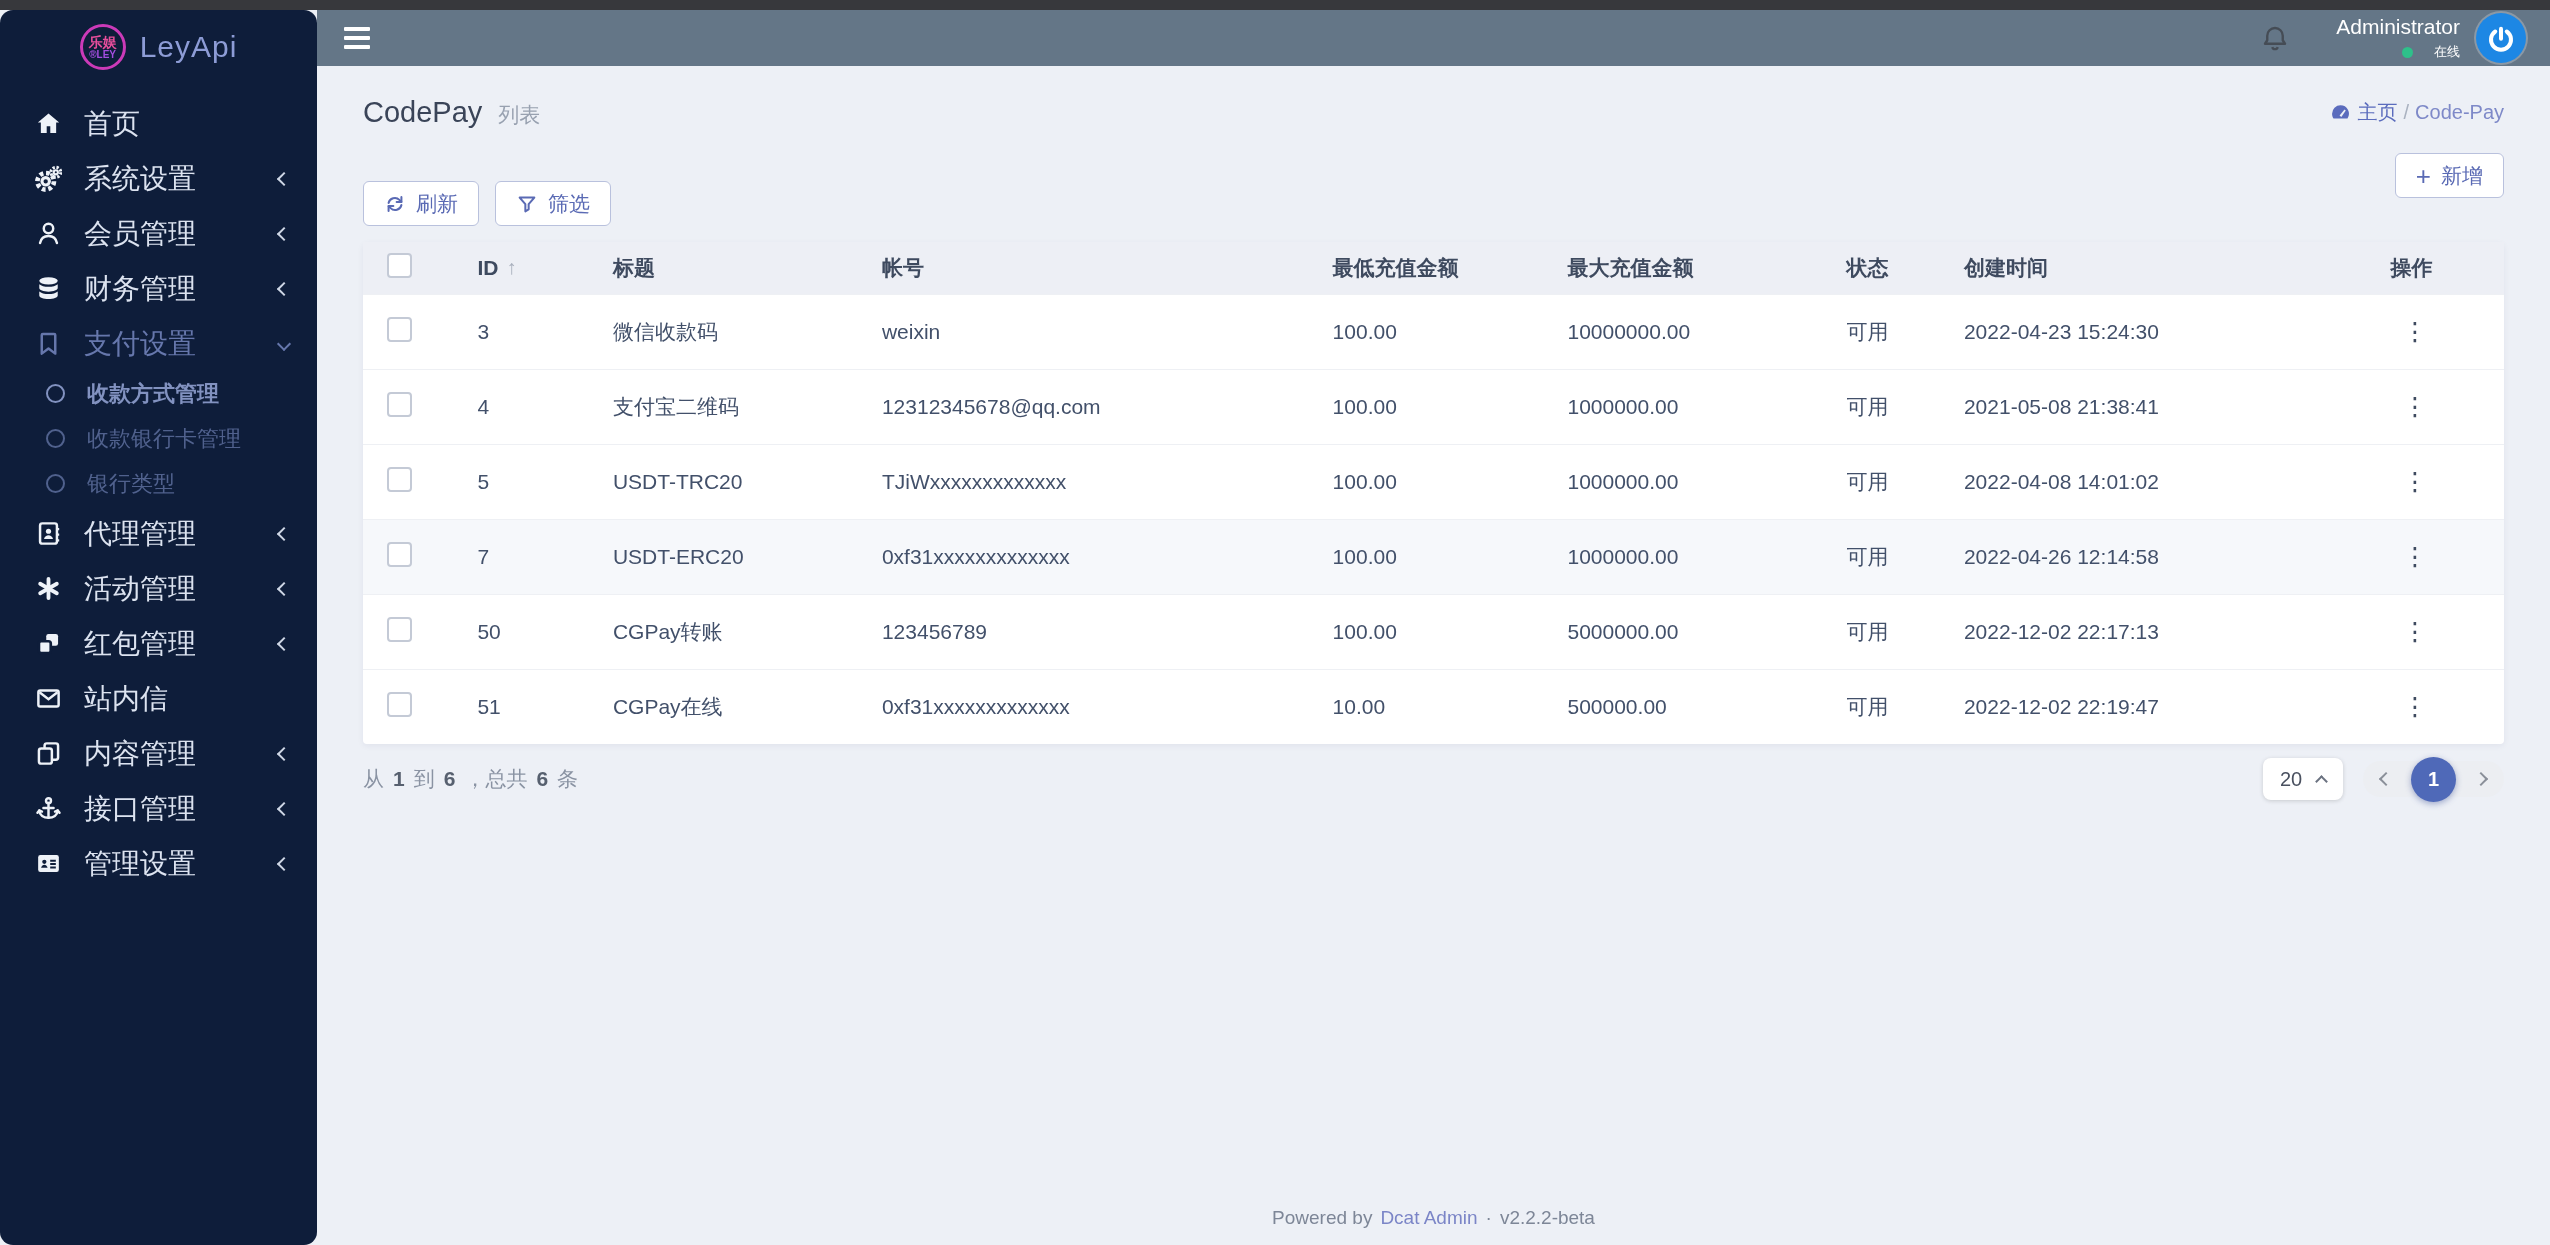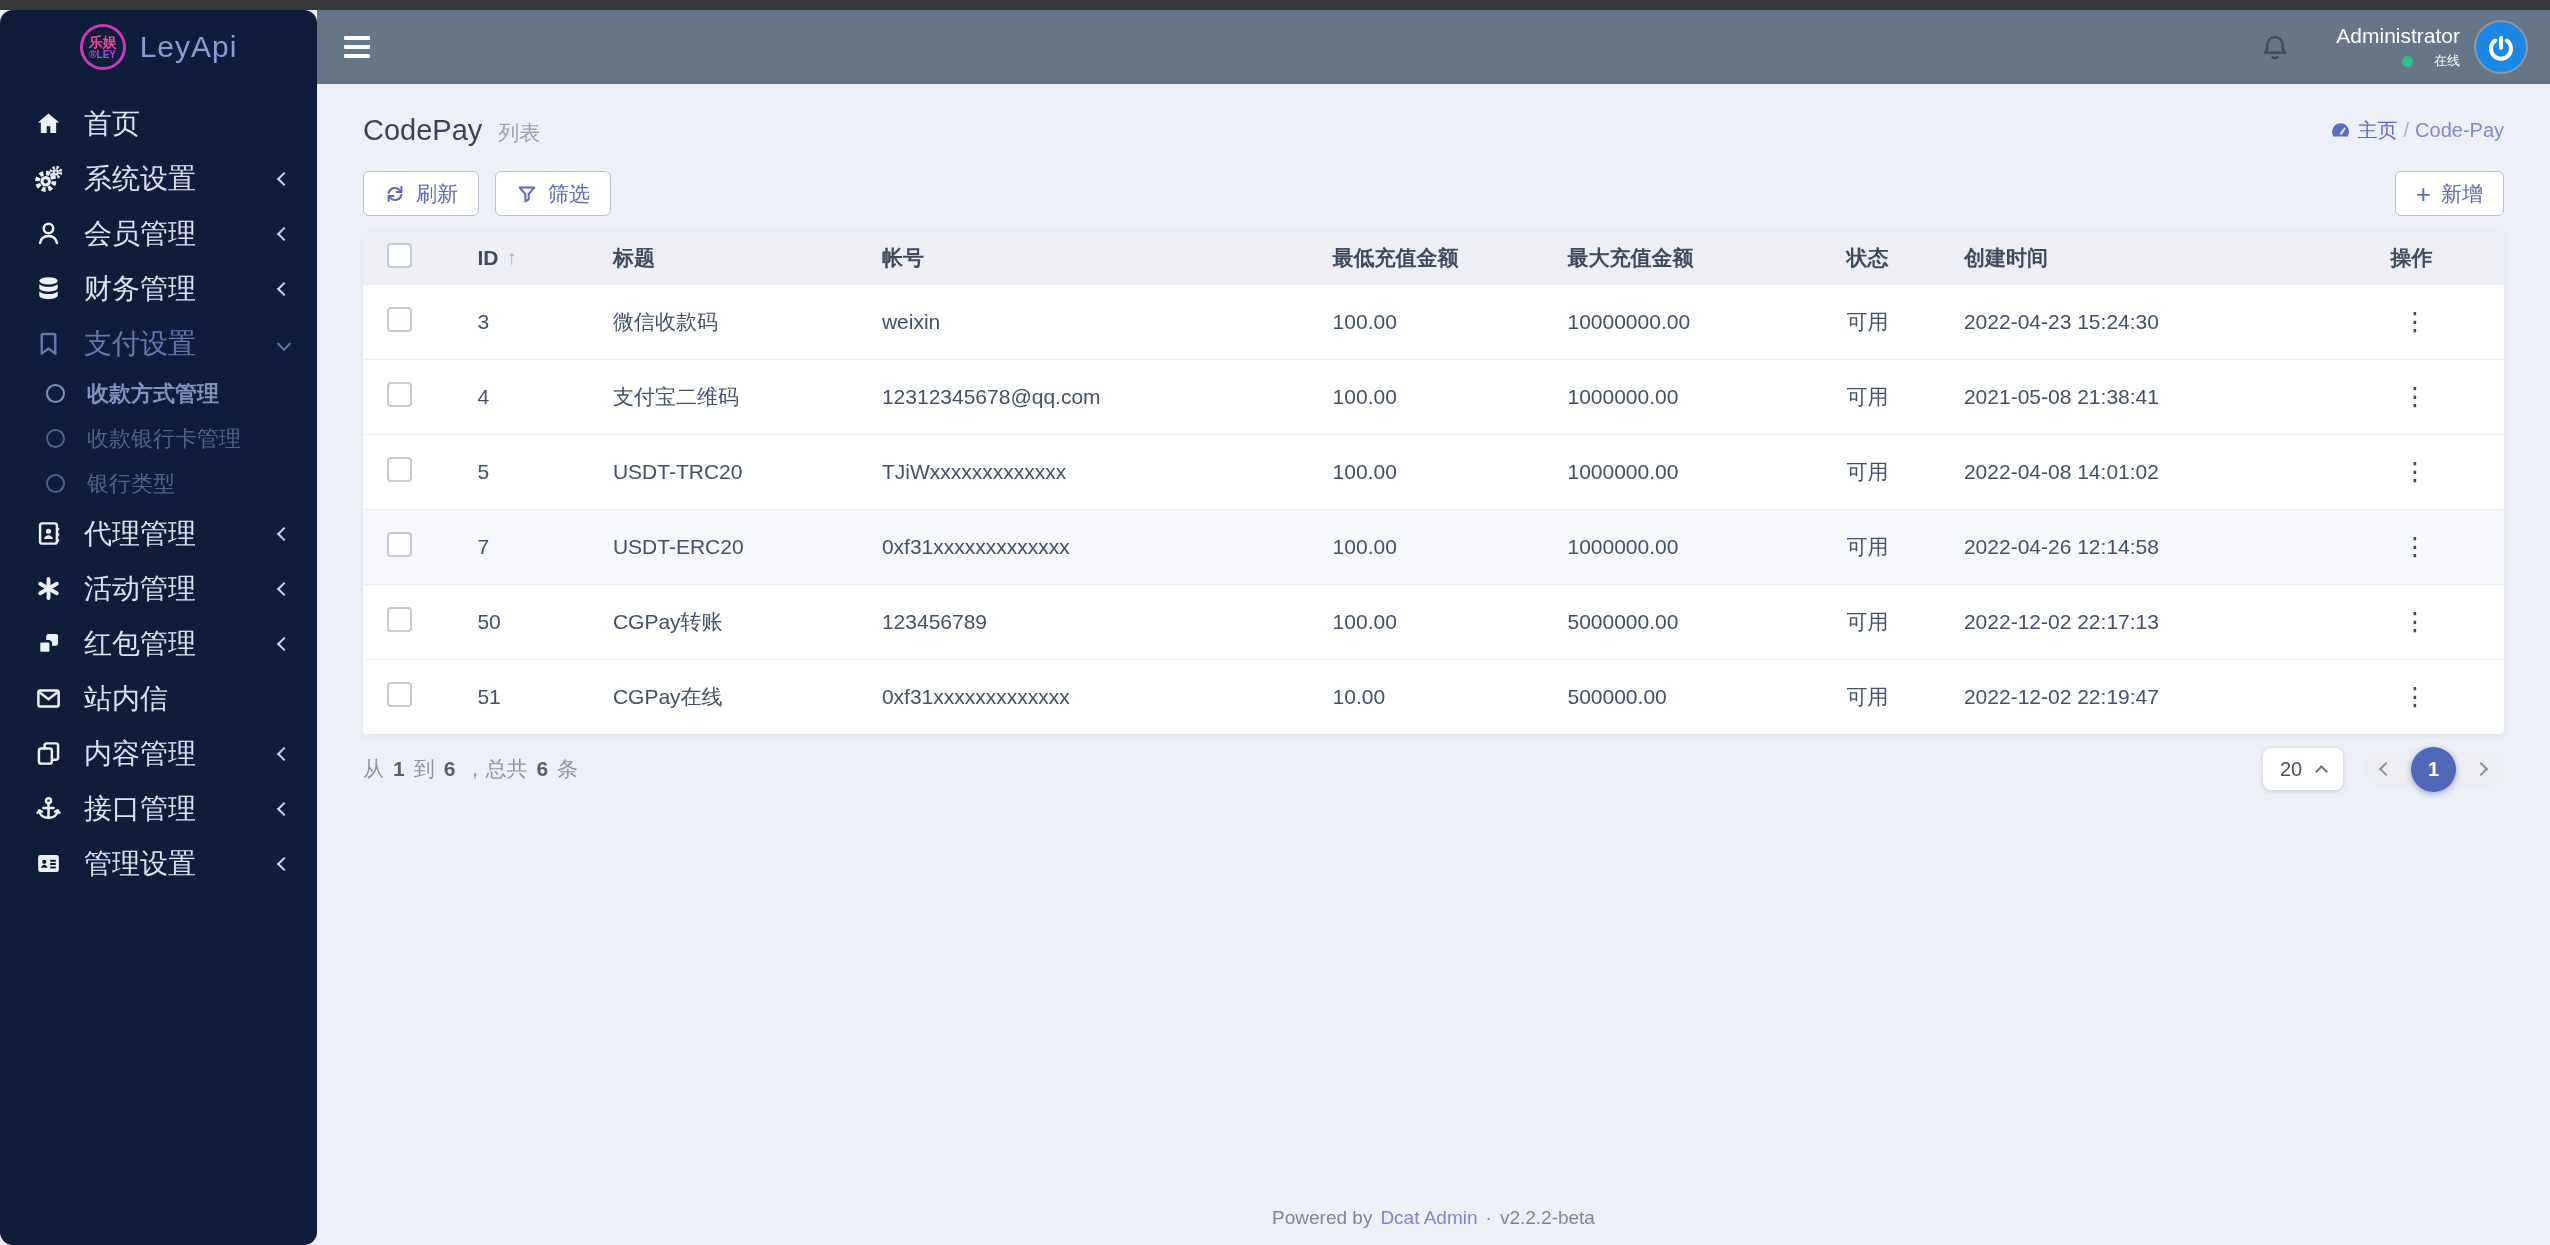--- a/index.html
+++ b/index.html
@@ -32,21 +32,21 @@
   .menu-item.active-parent .mi-icon{color:#6677ac;}
   .menu-item.active-parent .chev{border-color:#6677ac;}
   .submenu-item{height:45px;display:flex;align-items:center;padding-left:46px;
     color:#50618d;font-size:22px;cursor:pointer;}
   .sub-bullet{width:15px;height:15px;border:2px solid currentColor;border-radius:50%;
     margin-right:22px;flex-shrink:0;}
   .submenu-item.active{color:#8292c0;font-weight:bold;}
 
   
   .main{flex:1;display:flex;flex-direction:column;min-width:0;}
-  .navbar{height:74px;background:#647687;display:flex;align-items:center;
+  .navbar{height:56px;background:#647687;display:flex;align-items:center;
     padding:0 24px 0 27px;flex-shrink:0;}
   .hamburger{display:inline-flex;flex-direction:column;gap:5px;cursor:pointer;}
   .hamburger i{width:26px;height:4px;background:#fff;border-radius:1px;}
   .nav-right{margin-left:auto;display:flex;align-items:center;}
   .bell{color:#454c55;margin-right:46px;cursor:pointer;}
   .bell svg{width:30px;height:30px;display:block;}
   .userbox{text-align:right;margin-right:16px;color:#fff;cursor:pointer;}
   .uname{font-size:21px;}
   .ustatus{font-size:13px;display:flex;align-items:center;justify-content:flex-end;gap:21px;margin-top:4px;}
   .dot{width:11px;height:11px;border-radius:50%;background:#2ec08a;display:inline-block;}
@@ -60,21 +60,21 @@
   .titles{display:flex;align-items:baseline;gap:16px;}
   h1{margin:0;font-size:29px;font-weight:500;color:#3a4458;}
   .subtitle{font-size:21px;color:#98a1b0;}
   .breadcrumb{display:flex;align-items:center;gap:6px;color:#5b6cbd;font-size:20px;}
   .bc-icon svg{width:23px;height:23px;display:block;}
   .bc-home{color:#5b6cbd;text-decoration:none;cursor:pointer;}
   .bc-sep{color:#aab2c0;}
   .bc-cur{color:#7e89c8;}
 
   .toolbar{margin-top:24px;display:flex;justify-content:space-between;}
-  .tb-left{display:flex;gap:16px;}
+  .tb-left{display:flex;gap:16px;margin-top:28px;}
   .btn{display:inline-flex;align-items:center;gap:10px;height:45px;padding:0 20px;
     background:#fff;border:1px solid #b9c1dd;border-radius:6px;color:#5a6ab4;
     font-size:21px;font-family:inherit;cursor:pointer;}
   .bi svg{width:22px;height:22px;display:block;}
   .bi.plus{font-size:26px;line-height:1;font-weight:400;}
 
   .card{margin-top:16px;background:#fff;border-radius:4px;box-shadow:0 2px 6px rgba(30,40,80,.06);}
   table{width:100%;border-collapse:collapse;table-layout:fixed;}
   thead tr{background:#edeff5;height:52px;}
   th{font-size:21px;color:#3e4a5f;font-weight:600;text-align:left;padding:0;}

